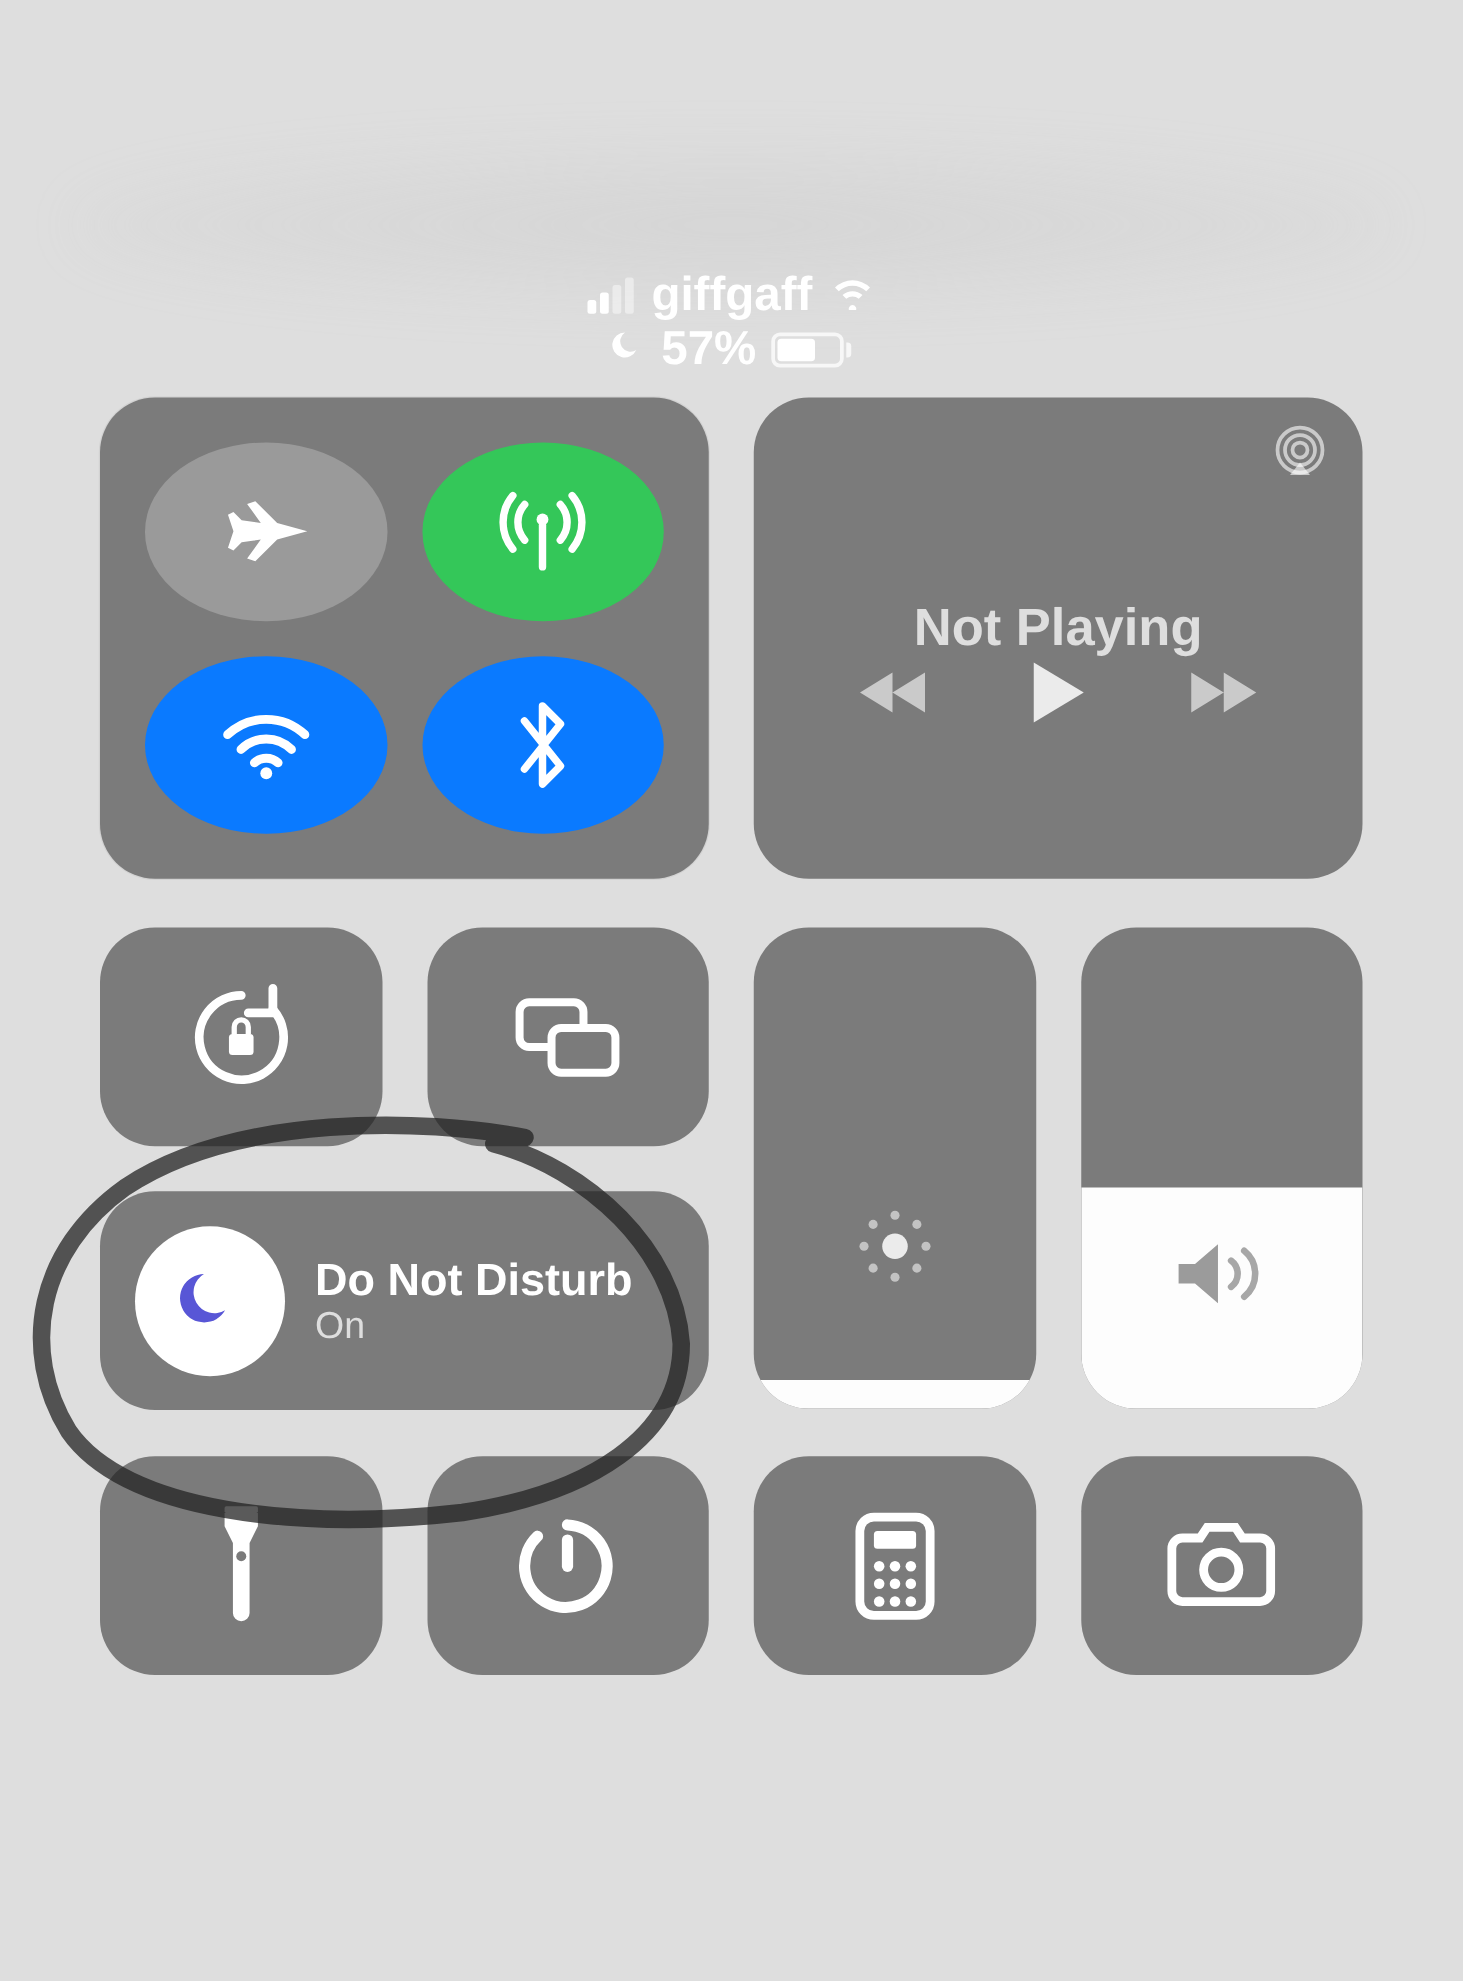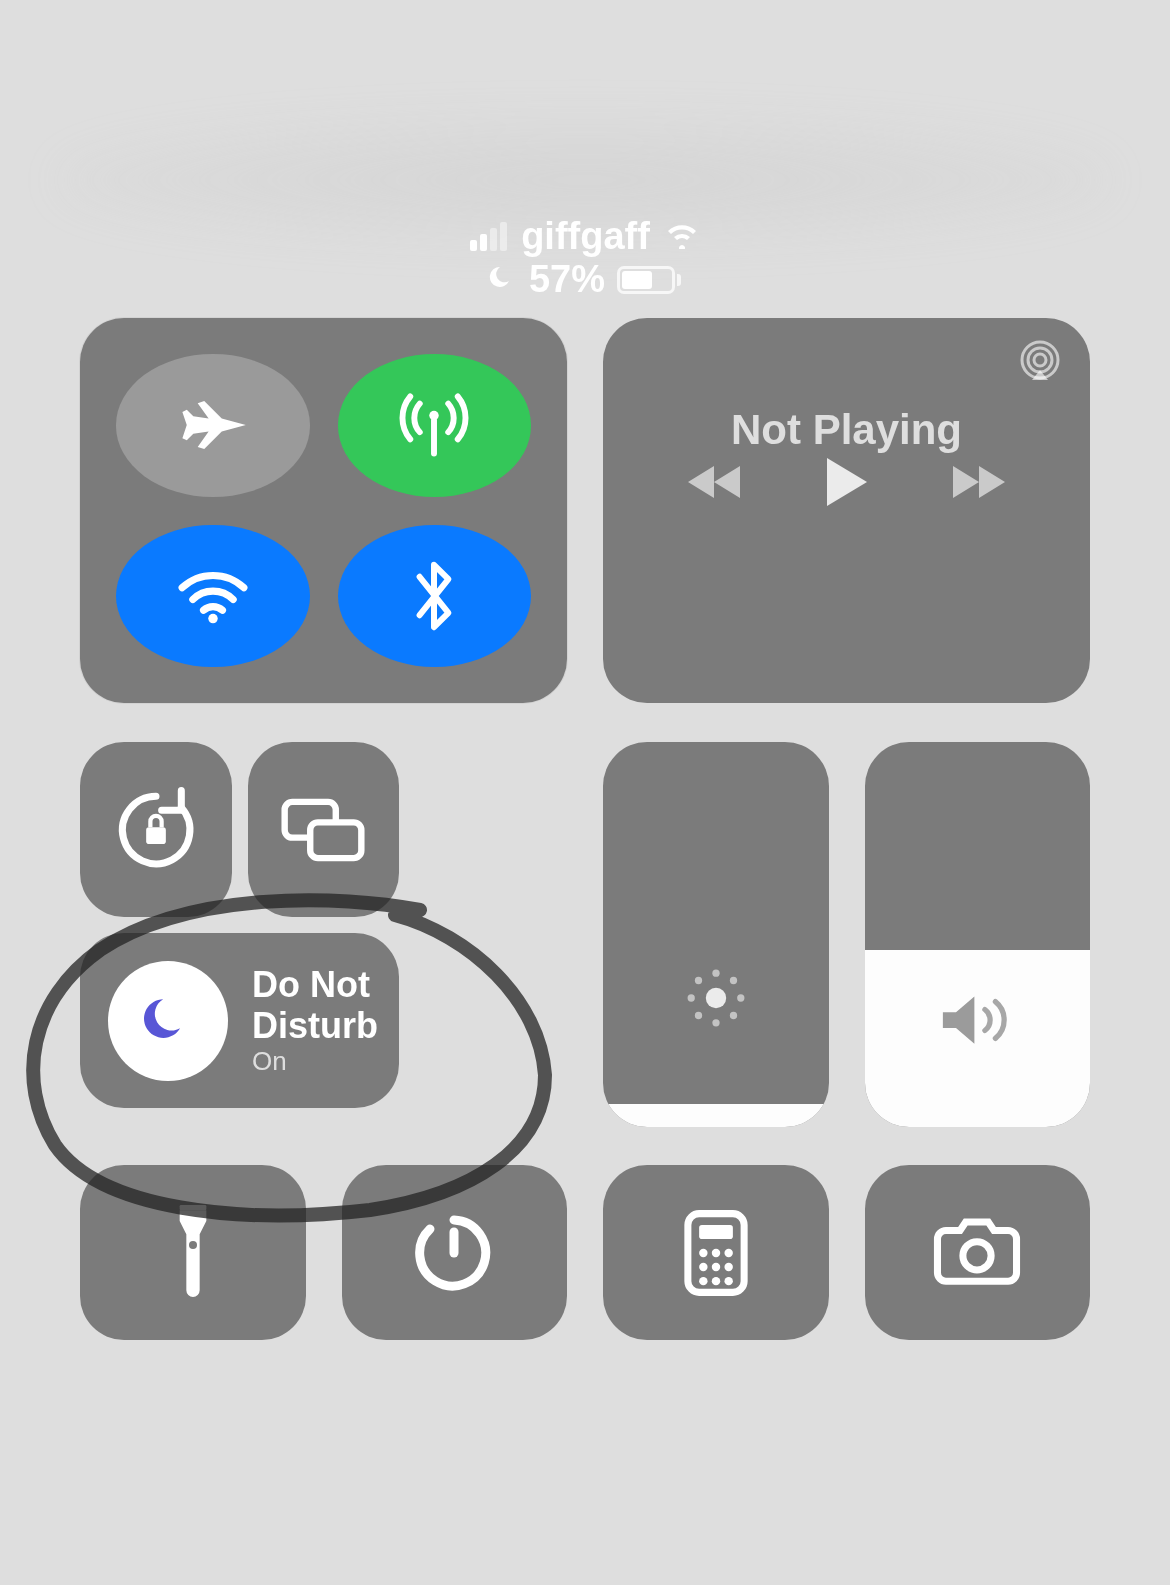--- a/index.html
+++ b/index.html
@@ -43,43 +43,43 @@
     .circle-btn{
       border-radius:50%; display:flex;align-items:center;justify-content:center;
       width:100%; height:100%;
     }
     .c-gray{background:#9a9a9a;}
     .c-green{background:#34c759;}
     .c-blue{background:#0a7aff;}
     
     .media-tile{
       background:#7b7b7b;border-radius:44px;height:385px;position:relative;
-      display:flex;flex-direction:column;justify-content:flex-start;
+      display:flex;flex-direction:column;justify-content:center;
       padding:36px 28px 44px;
     }
     .media-title{color:rgba(255,255,255,0.75);font-weight:700;font-size:42px;text-align:center;margin-top:52px;}
     .media-controls{display:flex;justify-content:space-around;align-items:center;padding:0 16px;}
     
     .row2{
       position:absolute;top:742px;left:80px;right:80px;
       display:grid; grid-template-columns:1fr 1fr 1fr 1fr; gap:36px;
       height:385px;
     }
     .tile-sm{background:#7b7b7b;border-radius:44px;display:flex;align-items:center;justify-content:center;}
     .tile-sm.half{height:175px;}
-    .col-ab{grid-column:1/3;display:grid;grid-template-columns:1fr 1fr 1fr;grid-template-rows:175px 175px;gap:16px;}
+    .col-ab{grid-column:1/3;display:grid;grid-template-columns:1fr 1fr;grid-template-rows:175px 175px;gap:36px;}
     
     .dnd-tile{
       grid-column:1/3; background:#7b7b7b;border-radius:44px;
       display:flex;align-items:center;gap:24px;padding:20px 28px;
     }
     .dnd-circle{width:120px;height:120px;background:#fff;border-radius:50%;display:flex;align-items:center;justify-content:center;flex-shrink:0;}
     .dnd-text{color:#fff;}
     .dnd-title{font-size:36px;font-weight:600;line-height:1.15;}
-    .dnd-status{font-size:26px;color:rgba(255,255,255,0.75);font-weight:500;}
+    .dnd-status{font-size:30px;color:rgba(255,255,255,0.75);font-weight:500;}
     
     .slider{
       background:#7b7b7b;border-radius:44px;height:385px;position:relative;overflow:hidden;
     }
     .slider-fill{position:absolute;bottom:0;left:0;right:0;background:#fdfdfd;}
     .slider-icon{position:absolute;left:50%;transform:translateX(-50%);}
     .brightness-icon{bottom:42px;}
     
     .row3{
       position:absolute;top:1165px;left:80px;right:80px;

